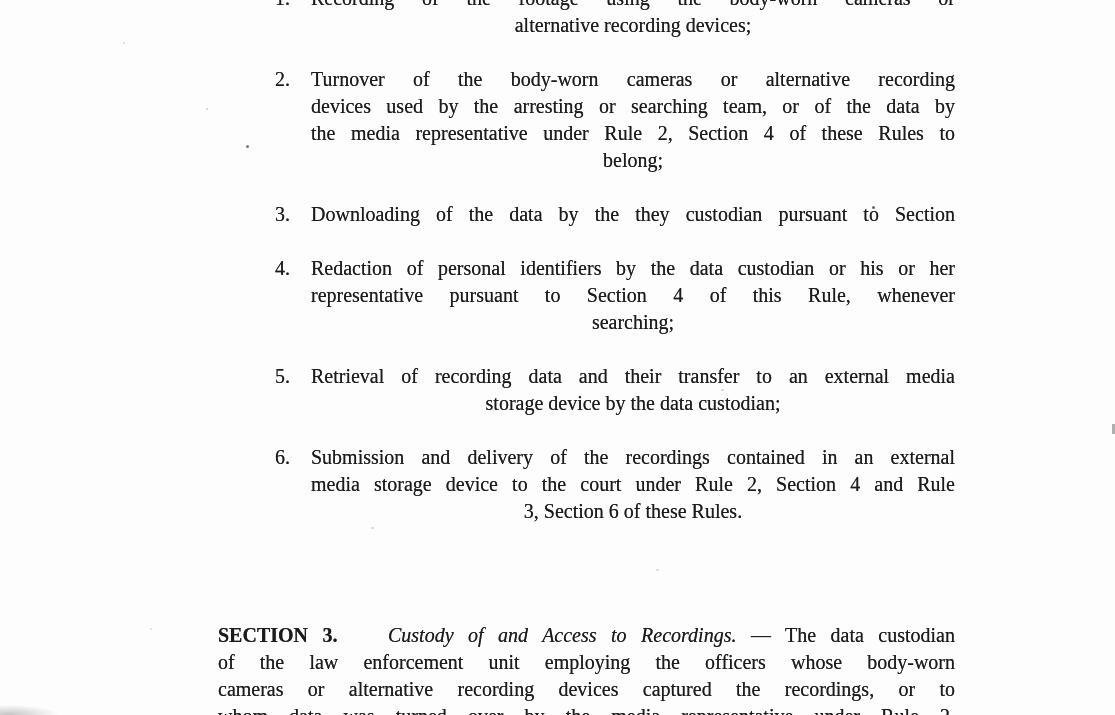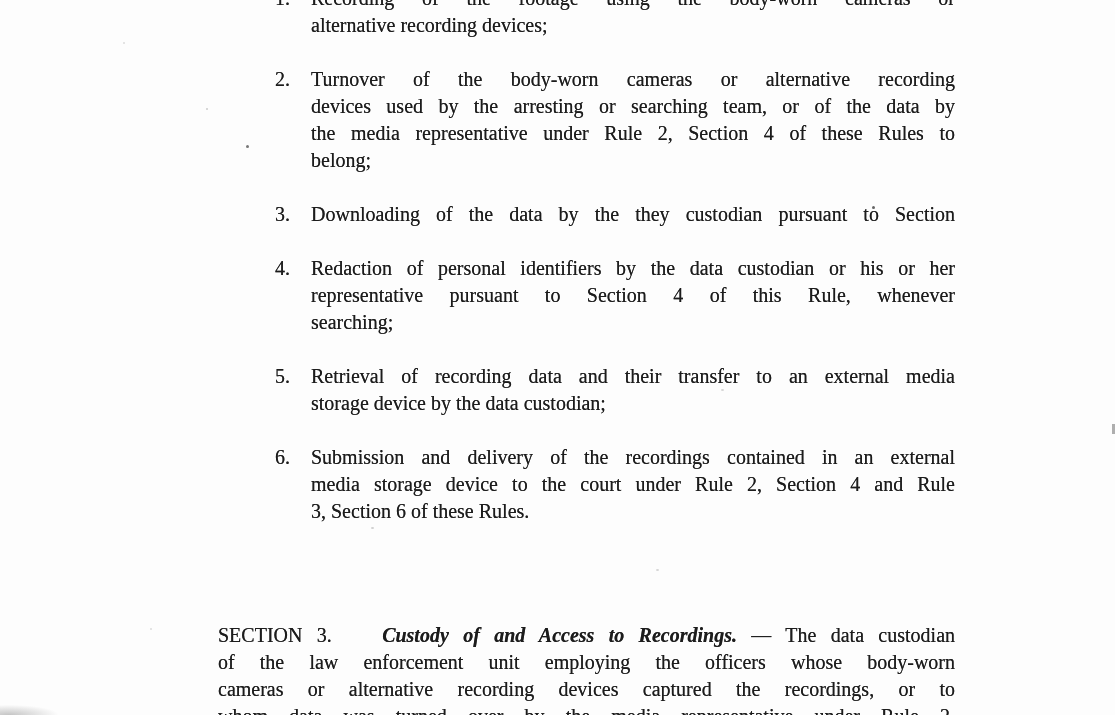--- a/index.html
+++ b/index.html
@@ -34,41 +34,41 @@
     font-size: 20px;
     line-height: 27px;
   }
   .list-item .item-text {
     flex: 0 0 644px;
     width: 644px;
     font-size: 20px;
     line-height: 27px;
   }
   .line {
-    text-align: left;
+    text-align: center;
     white-space: normal;
   }
   .line.j {
     text-align: justify;
     text-align-last: justify;
     -moz-text-align-last: justify;
     text-justify: inter-word;
   }
   
   .section-para {
     position: absolute;
     left: 218px;
     top: 622px;
     width: 737px;
     font-size: 20px;
     line-height: 27px;
   }
   .seg.regular { font-weight: normal; font-style: normal; }
-  .seg.bold { font-weight: normal; font-style: normal; margin-top: 44px; }
-  .seg.bold-italic { font-weight: bold; font-style: italic; margin-left: 36px; }
+  .seg.bold { font-weight: bold; font-style: normal; margin-top: 44px; }
+  .seg.bold-italic { font-weight: normal; font-style: italic; margin-left: 36px; }
   
   .speck {
     position: absolute;
     border-radius: 50%;
     background: #8d8d8d;
   }
   .speck.s1 { left: 206px; top: 108px; width: 2px; height: 2px; opacity: .45; }
   .speck.s2 { left: 246px; top: 145px; width: 3px; height: 3px; opacity: .8; background:#555; }
   .speck.s3 { left: 872px; top: 206px; width: 3px; height: 3px; opacity: .85; background:#4a4a4a; }
   .speck.s4 { left: 721px; top: 389px; width: 3px; height: 2px; opacity: .35; }

